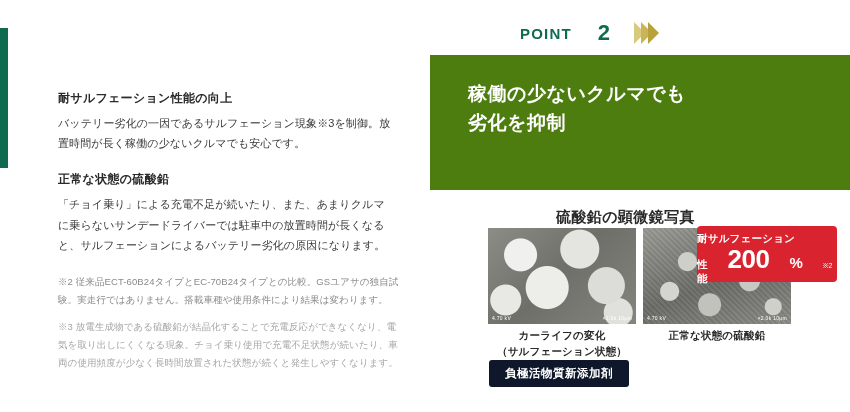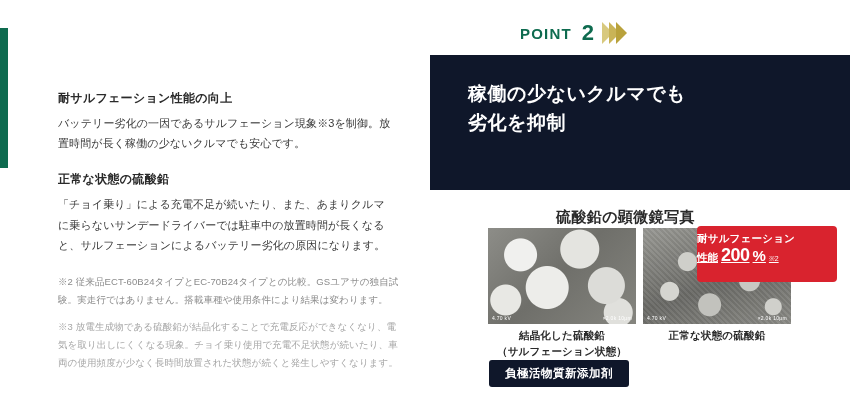--- a/index.html
+++ b/index.html
@@ -66,21 +66,21 @@
     color: #a6a6a6;
   }
 
   
   .point-header {
     position: absolute;
     left: 520px;
     top: 22px;
     display: flex;
     align-items: center;
-    gap: 8px;
+    gap: 24px;
     text-align: center;
   }
   .point-word {
     font-size: 15px;
     font-weight: bold;
     color: #0e6b4f;
     letter-spacing: 1.2px;
   }
   .point-num {
     font-size: 22px;
@@ -106,21 +106,21 @@
   .chev.c2 { border-left-color: #c9b457; }
   .chev.c3 { border-left-color: #b9a23c; }
 
   
   .green-panel {
     position: absolute;
     left: 430px;
     top: 55px;
     width: 420px;
     height: 135px;
-    background: #0f172a;
+    background: #4d7c0f;
     box-sizing: border-box;
     padding: 24px 0 0 38px;
   }
   .green-line {
     color: #ffffff;
     font-size: 19px;
     font-weight: bold;
     line-height: 1.55;
     letter-spacing: 0.5px;
   }
@@ -230,30 +230,29 @@
   }
   .badge-line1 {
     font-size: 10.5px;
     font-weight: bold;
     letter-spacing: 0.2px;
     line-height: 1.25;
   }
   .badge-line2 {
     display: flex;
     align-items: baseline;
-    gap: 3px;
+    gap: 20px;
     margin-top: 1px;
-    text-decoration: underline;
   }
   .badge-label {
     font-size: 10.5px;
     font-weight: bold;
   }
   .badge-value {
-    font-size: 18px;
+    font-size: 26px;
     font-weight: bold;
     letter-spacing: -0.5px;
     line-height: 1;
   }
   .badge-pct {
     font-size: 15px;
     font-weight: bold;
   }
   .badge-sup {
     font-size: 7px;
@@ -314,21 +313,21 @@
       <span class="scalebar">4.70 kV</span>
       <span class="scaleinfo">×2.0k   10μm</span>
     </div>
     <div class="photo p2">
       <span class="scalebar">4.70 kV</span>
       <span class="scaleinfo">×2.0k   10μm</span>
     </div>
   </div>
 
   <div class="photo-caption cap-left">
-    <div>結晶化した硫酸鉛</div>
+    <div>カーライフの変化</div>
     <div>（サルフェーション状態）</div>
   </div>
   <div class="photo-caption cap-right">
     <div>正常な状態の硫酸鉛</div>
   </div>
 
   <div class="badge">
     <div class="badge-line1">耐サルフェーション</div>
     <div class="badge-line2">
       <span class="badge-label">性能</span>

